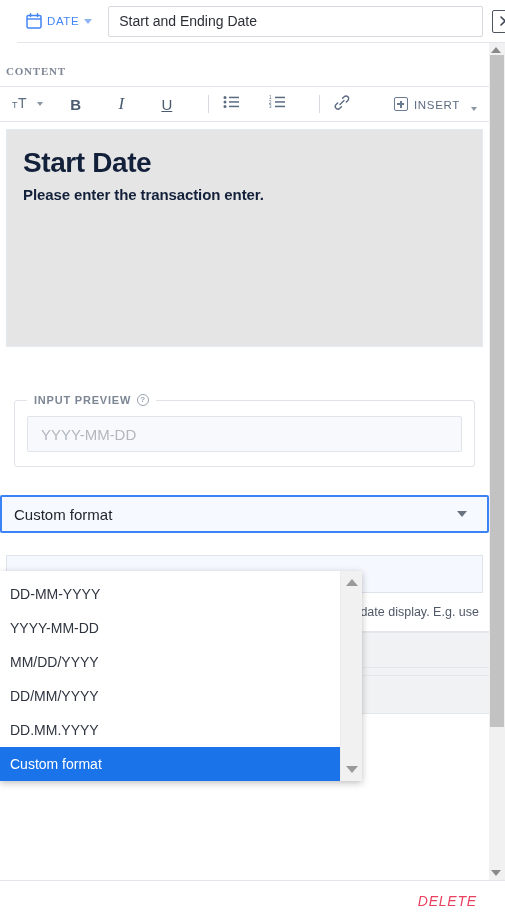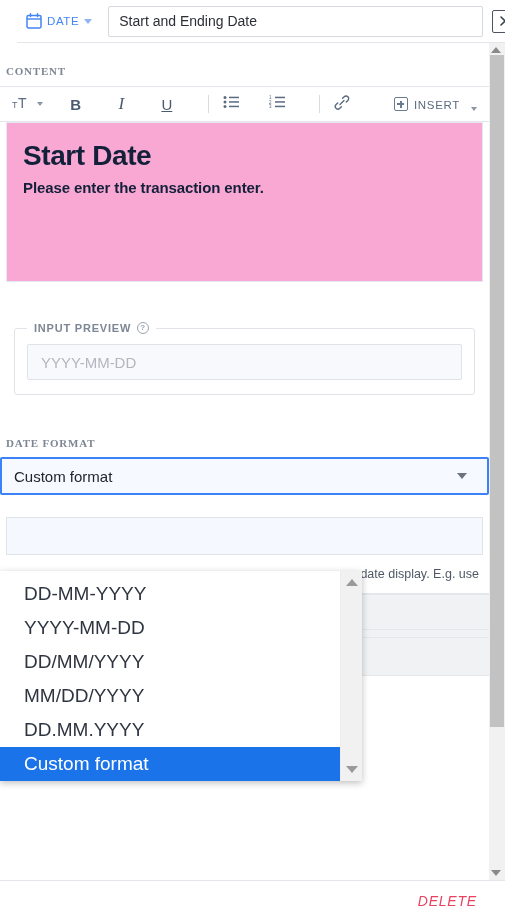--- a/index.html
+++ b/index.html
@@ -143,24 +143,24 @@
     position: relative;
   }
   .plus-box:before, .plus-box:after {
     content: ""; position: absolute; background: #6b7b90;
   }
   .plus-box:before { left: 2.5px; right: 2.5px; top: 5.4px; height: 1.3px; }
   .plus-box:after  { top: 2.5px; bottom: 2.5px; left: 5.4px; width: 1.3px; }
 
   
   .editor {
-    margin: 0 6px;
-    background: #f9a8d4;
+    margin: 7px 6px;
+    background: #e5e5e5;
     border: 1px solid #e4e9f2;
-    height: 160px;
+    height: 218px;
     padding: 17px 16px;
   }
   .editor-h1 {
     font-size: 28px;
     font-weight: 700;
     color: #13203a;
     margin: 0 0 7px 0;
     letter-spacing: -0.4px;
   }
   .editor-p {
@@ -290,22 +290,22 @@
     display: flex;
     z-index: 40;
   }
   .dd-list {
     width: 340px;
     padding: 6px 0 0 0;
   }
   .dd-item {
     height: 34px;
     display: flex; align-items: center;
-    padding-left: 24px;
-    font-size: 19px;
+    padding-left: 10px;
+    font-size: 14px;
     color: #2f3540;
     cursor: pointer;
   }
   .dd-item.selected {
     background: #1a73e8;
     color: #ffffff;
     font-weight: 500;
   }
   .dd-scroll {
     width: 22px;
@@ -493,21 +493,20 @@
           <span>INPUT PREVIEW</span>
           <span class="help-icon">?</span>
         </legend>
         <div class="preview-field">
           <span>YYYY-MM-DD</span>
         </div>
       </fieldset>
     </div>
 
     <div class="dateformat-wrap">
-      <div class="section-label" style="padding-top:14px;padding-bottom:8px;">DATE FORMAT</div>
       <div class="select-box">
         <span class="select-value">Custom format</span>
         <span class="select-caret"></span>
       </div>
     </div>
 
     <div>
       <div class="row-plain" style="height:22px;border-bottom:none;"></div>
       <div class="row-input"></div>
       <div class="hint-text" style="text-align:right;padding-right:10px;">e date display. E.g. use</div>
@@ -520,22 +519,22 @@
         <span class="toggle-label">Restrict input</span>
         <span class="help-icon">?</span>
       </div>
     </div>
   </div>
 
   <div class="dropdown">
     <div class="dd-list">
       <div class="dd-item">DD-MM-YYYY</div>
       <div class="dd-item">YYYY-MM-DD</div>
+      <div class="dd-item">MM/DD/YYYY</div>
       <div class="dd-item">DD/MM/YYYY</div>
-      <div class="dd-item">MM/DD/YYYY</div>
       <div class="dd-item">DD.MM.YYYY</div>
       <div class="dd-item selected">Custom format</div>
     </div>
     <div class="dd-scroll">
       <span class="dd-arrow up"></span>
       <span class="dd-thumb"></span>
       <span class="dd-arrow down"></span>
     </div>
   </div>
 

